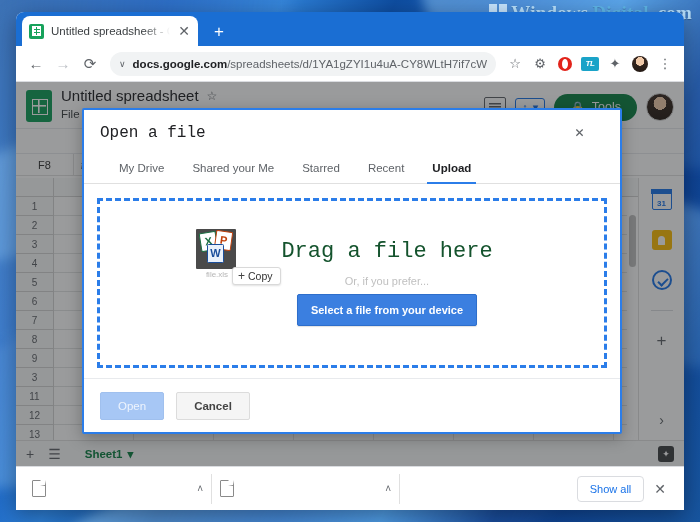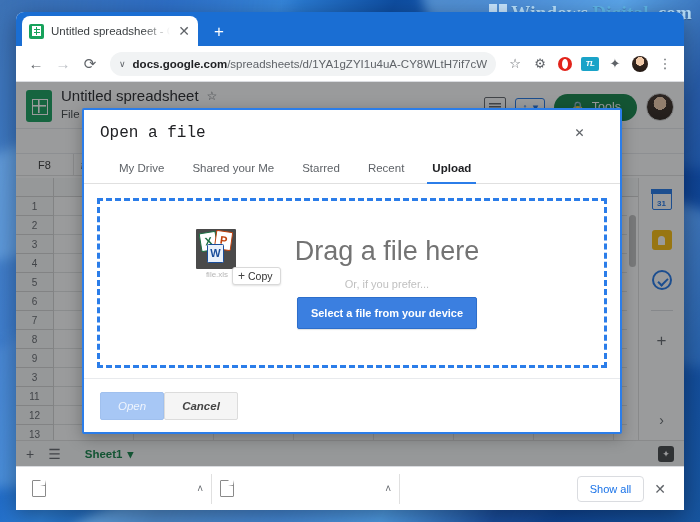--- a/index.html
+++ b/index.html
@@ -359,31 +359,31 @@
     white-space: nowrap; overflow: hidden;
   }
   .copy-chip {
     position: absolute; left: 36px; top: 38px; background: #fff;
     border: 1px solid #d9d9d9; border-radius: 3px; padding: 2px 7px 2px 5px;
     font-size: 10.5px; color: #333; display: flex; align-items: center; gap: 3px;
     box-shadow: 0 1px 2px rgba(0,0,0,.12);
   }
   .copy-chip .plus { font-size: 12px; color: #444; line-height: 1; }
   #dz-text { margin-left: 70px; text-align: center; }
-  #dz-title { font-size: 27px; color: #737373; font-weight: 400; line-height: 1.1; }
+  #dz-title { font-size: 22px; color: #14532d; font-weight: 400; line-height: 1.1; font-family: Liberation Mono, monospace; }
   #dz-sub { font-size: 11px; color: #c0c0c0; margin-top: 11px; }
   #dz-btn {
     margin-top: 7px; display: inline-block; background: #3b7fe0; color: #fff;
     font-size: 11px; font-weight: bold; padding: 9px 13px; border-radius: 2px;
     border: 1px solid #2d6ecb; box-shadow: 0 1px 1px rgba(0,0,0,.12);
   }
   #dlg-footer {
     position: absolute; left: 0; right: 0; bottom: 0; height: 54px;
     border-top: 1px solid #e8eaed; display: flex; align-items: center;
-    padding: 2px 16px;  font-style: italic;
+    padding: 2px 16px; gap: 12px;
   }
   .dbtn {
     font-size: 11.5px; padding: 7px 17px; border-radius: 2px; border: 1px solid transparent;
   }
   .dbtn.primary { background: #a7c7f5; color: #eef4fd; border-color: #a0c0ee; }
   .dbtn.secondary { background: #f5f5f5; color: #444; border-color: #dcdcdc; font-weight: bold; }
 
   
   #downloads {
     position: absolute; left: 0; right: 0; bottom: 0; height: 44px;

